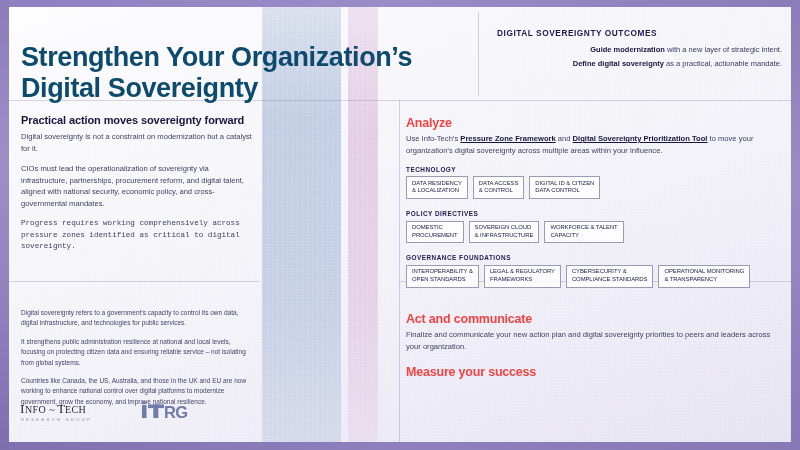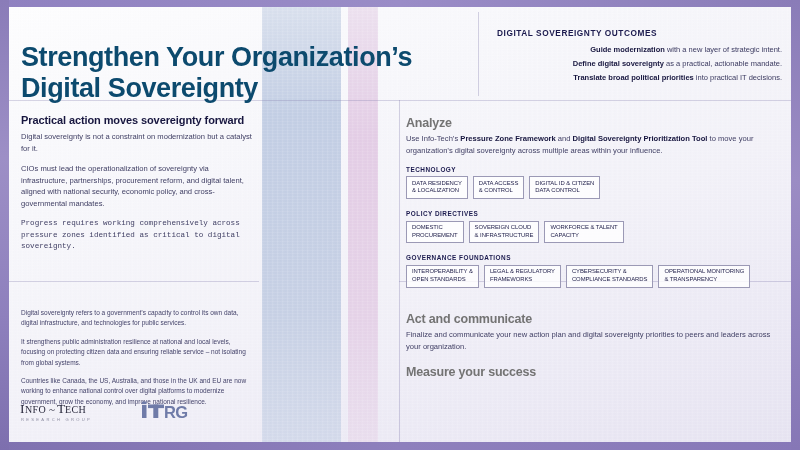--- a/index.html
+++ b/index.html
@@ -190,32 +190,32 @@
   .logo-infotech { display: block; }
   .logo-itrg { display: block; }
 
   
   .right-col { position: absolute; left: 406px; width: 370px; }
   .sec-analyze { top: 116px; }
   .sec-ideate  { top: 300px; }
 
   .sec-h {
     margin: 0 0 3px 0;
-    color: #737373;
+    color: #ef4444;
     font-size: 12.5px;
     font-weight: 700;
     letter-spacing: -.2px;
   }
   .sec-p {
     margin: 0;
     color: #3f3e63;
     font-size: 7.6px;
     line-height: 1.56;
   }
-  .sec-p b { color: #17163f; font-weight: 700; }
+  .sec-p b { color: #17163f; font-weight: 700; text-decoration: underline; }
 
   .group { margin-top: 9px; }
   .group-label {
     color: #1b1a4e;
     font-size: 6.4px;
     font-weight: 700;
     letter-spacing: .5px;
     margin-bottom: 3.5px;
   }
   .chips {
@@ -262,23 +262,20 @@
     </h1>
 
     <div class="outcomes">
       <div class="outcomes-heading">DIGITAL SOVEREIGNTY OUTCOMES</div>
 
       <div class="outcome-line">
         <b>Guide modernization</b><span> with a new layer of strategic intent.</span>
       </div>
       <div class="outcome-line">
         <b>Define digital sovereignty</b><span> as a practical, actionable mandate.</span>
-      </div>
-      <div class="outcome-line">
-        <b>Translate broad political priorities</b><span> into practical IT decisions.</span>
       </div>
     </div>
 
     <div class="left-top">
       <h2>Practical action moves sovereignty forward</h2>
       <p>Digital sovereignty is not a constraint on modernization but a catalyst for it.</p>
       <p>CIOs must lead the operationalization of sovereignty via infrastructure, partnerships, procurement reform, and digital talent, aligned with national security, economic policy, and cross-governmental mandates.</p>
       <p>Progress requires working comprehensively across pressure zones identified as critical to digital sovereignty.</p>
     </div>
 

